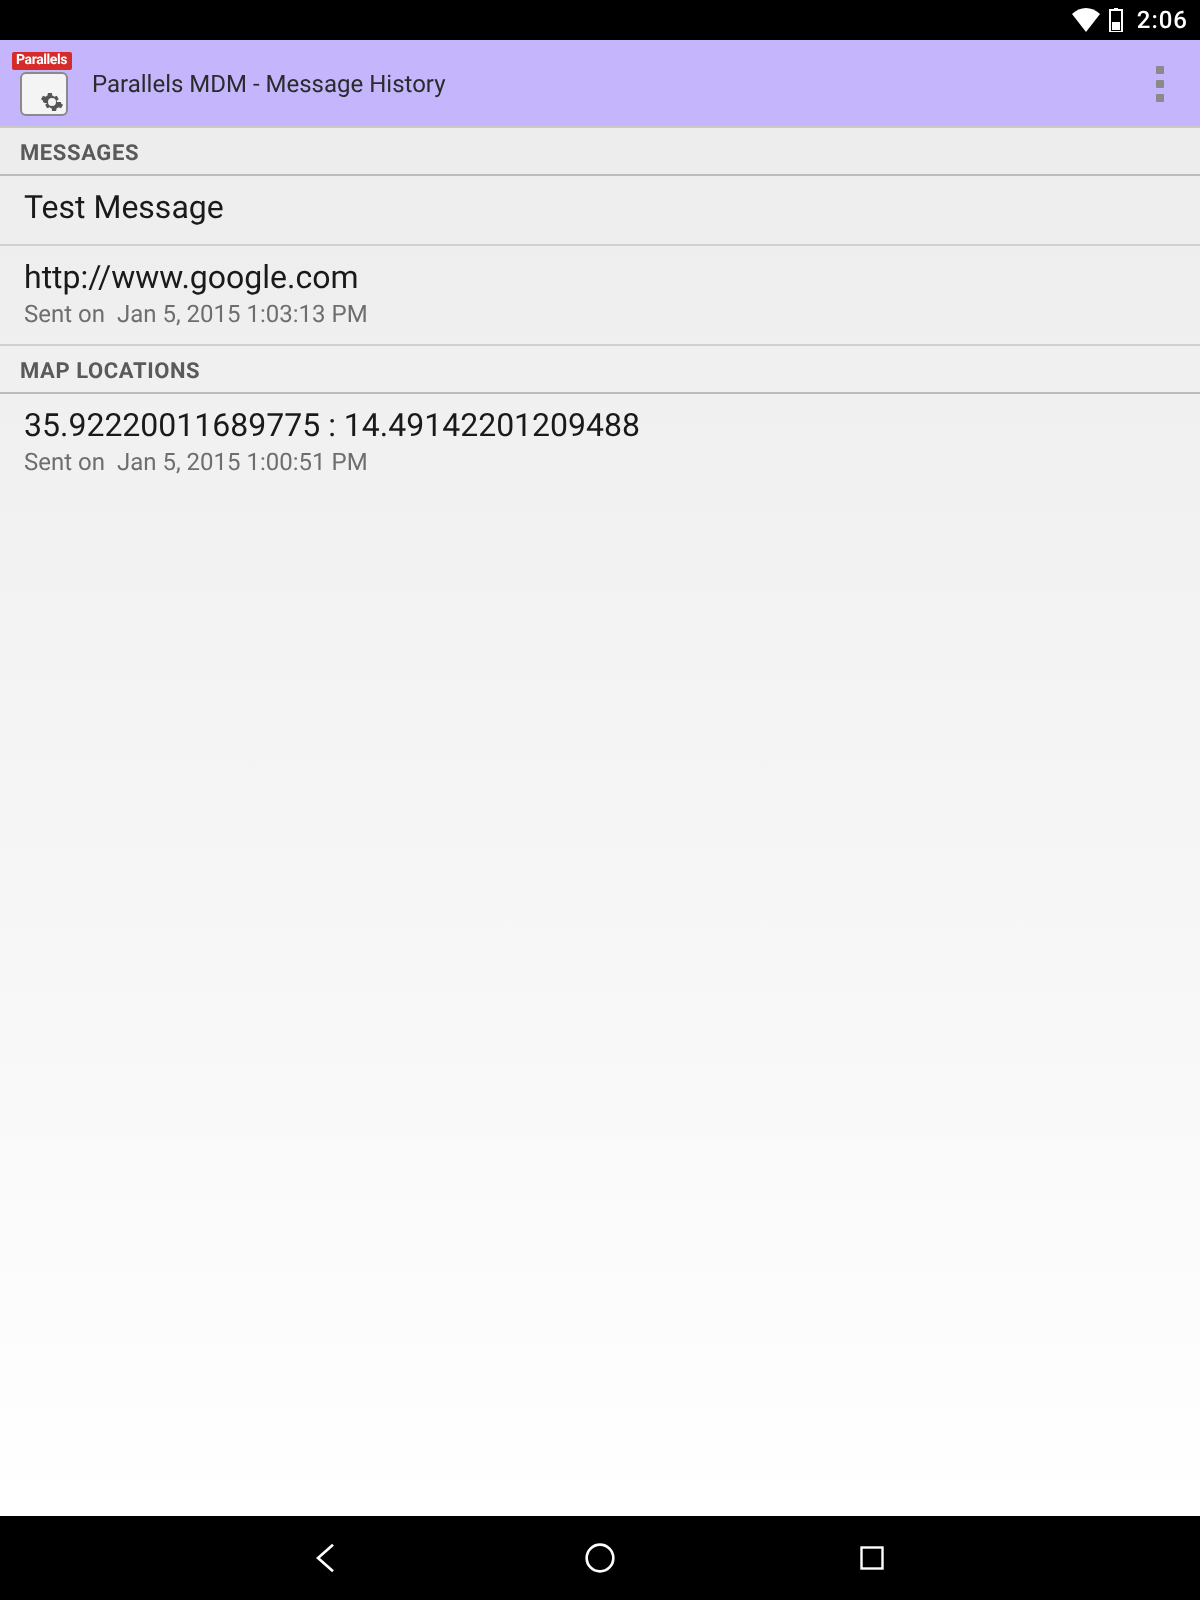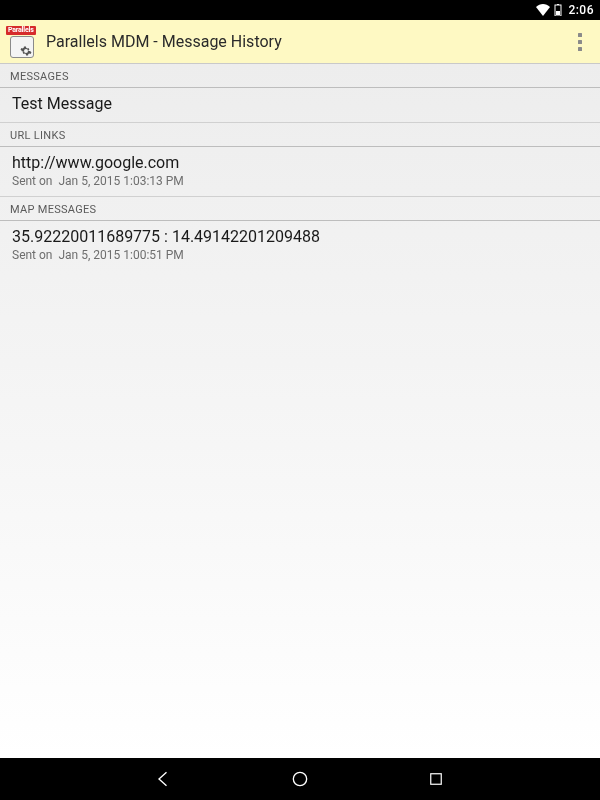--- a/index.html
+++ b/index.html
@@ -18,21 +18,21 @@
     font-size: 12px;
     font-weight: 500;
     gap: 4px;
   }
   .status-bar .wifi svg, .status-bar .batt svg { display: block; }
   .status-bar .clock { margin-left: 2px; letter-spacing: 0.5px; }
 
   
   .action-bar {
     height: 44px;
-    background: #fef9c3;
+    background: #c4b5fd;
     border-bottom: 1px solid #c9c9c9;
     display: flex;
     align-items: center;
     padding: 0 8px 0 6px;
   }
   .app-icon {
     width: 32px; height: 32px;
     position: relative;
     margin-right: 8px;
     flex: 0 0 auto;
@@ -56,21 +56,21 @@
     border: 1px solid #8a8a8a;
     border-radius: 3px;
   }
   .app-icon .gear {
     position: absolute;
     left: 14px; top: 16px;
     width: 12px; height: 12px;
   }
   .app-title {
     flex: 1 1 auto;
-    font-size: 16px;
+    font-size: 12px;
     color: #2b2b2b;
   }
   .overflow {
     width: 24px; height: 32px;
     display: flex; flex-direction: column;
     align-items: center; justify-content: center;
     gap: 3px;
     cursor: pointer;
   }
   .overflow span {
@@ -80,21 +80,21 @@
   }
 
   
   .content {
     flex: 1 1 auto;
     background: linear-gradient(#ededed 0%, #f6f6f6 55%, #ffffff 100%);
     overflow: hidden;
   }
   .section-header {
     font-size: 11px;
-    font-weight: 400;
+    font-weight: 700;
     color: #5a5a5a;
     letter-spacing: 0.3px;
     padding: 6px 10px 4px 10px;
     border-bottom: 1px solid #bdbdbd;
     background: transparent;
   }
   .list-item {
     padding: 6px 12px 8px 12px;
     border-bottom: 1px solid #d0d0d0;
   }
@@ -164,30 +164,29 @@
   </div>
 </div>
 
 <div class="content">
 
   <div class="section-header">MESSAGES</div>
   <div class="list-item">
     <div class="item-title">Test Message</div>
   </div>
 
-  <div class="section-header">URL LINKS</div>
   <div class="list-item">
     <div class="item-title">http://www.google.com</div>
     <div class="item-sub">
       <span>Sent on</span>&nbsp;
       <span>Jan 5, 2015 1:03:13 PM</span>
     </div>
   </div>
 
-  <div class="section-header">MAP MESSAGES</div>
+  <div class="section-header">MAP LOCATIONS</div>
   <div class="list-item no-border">
     <div class="item-title">35.92220011689775 : 14.49142201209488</div>
     <div class="item-sub">
       <span>Sent on</span>&nbsp;
       <span>Jan 5, 2015 1:00:51 PM</span>
     </div>
   </div>
 
 </div>
 

